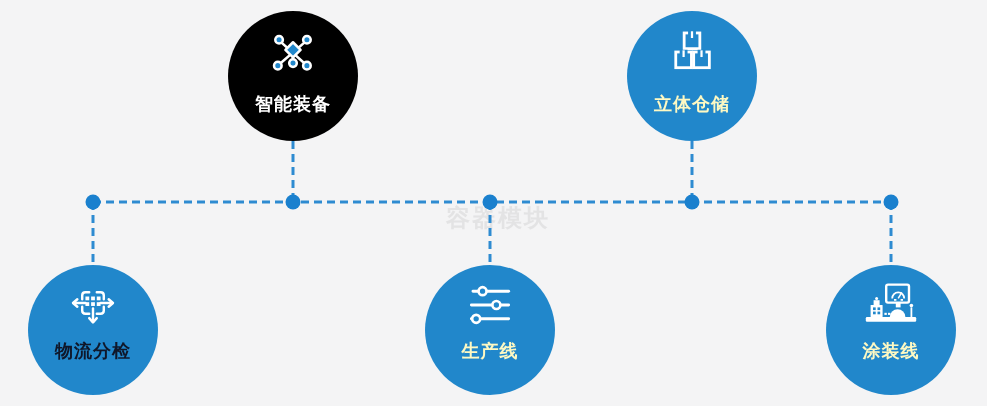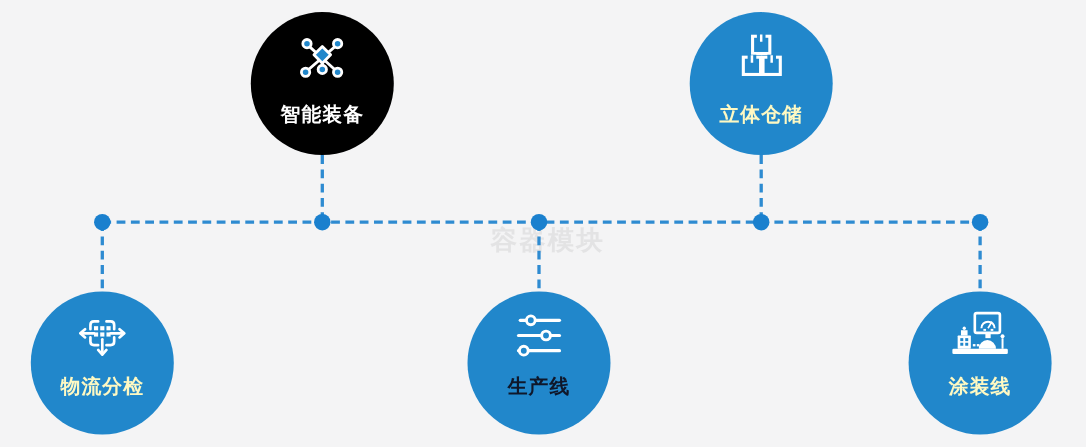--- a/index.html
+++ b/index.html
@@ -104,38 +104,38 @@
       <g fill="#fff">
         <rect x="36" y="38" width="7" height="7"></rect>
               <rect x="46.5" y="38" width="7" height="7"></rect>
               <rect x="57" y="38" width="7" height="7"></rect>
         <rect x="36" y="48.5" width="7" height="7"></rect>
               <rect x="46.5" y="48.5" width="7" height="7"></rect>
               <rect x="57" y="48.5" width="7" height="7"></rect>
       </g>
     </svg>
         </span>
-        <span class="node-label" style="top: 86px; color: #fef9c3;">物流分检</span>
+        <span class="node-label" style="top: 86px; color: #0f172a;">物流分检</span>
       </div>
       <div class="node" style="left: 425px; top: 265px; height: 130px; width: 130px; background: rgb(33, 135, 203);">
         <span class="node-icon" style="top: 40px;">
     <svg width="54" height="50" viewBox="0 0 100 94" fill="none">
       <g stroke="#fff" stroke-width="5.5" stroke-linecap="round">
         <line x1="18" y1="21" x2="85" y2="21"></line>
         <line x1="15" y1="47" x2="85" y2="47"></line>
         <line x1="15" y1="73" x2="85" y2="73"></line>
       </g>
       <g fill="#2187cb" stroke="#fff" stroke-width="5">
         <circle cx="36" cy="21" r="7.5"></circle>
         <circle cx="62" cy="47" r="7.5"></circle>
         <circle cx="24" cy="73" r="7.5"></circle>
       </g>
     </svg>
         </span>
-        <span class="node-label" style="top: 86px; color: #0f172a;">生产线</span>
+        <span class="node-label" style="top: 86px; color: #fef9c3;">生产线</span>
       </div>
       <div class="node" style="left: 826px; top: 265px; height: 130px; width: 130px; background: rgb(33, 135, 203);">
         <span class="node-icon" style="top: 40px;">
     <svg width="60" height="48" viewBox="0 0 100 80" fill="none">
       <rect x="8" y="60" width="84" height="8" rx="2" fill="#fff"></rect>
       <rect x="42" y="6" width="38" height="30" rx="3" stroke="#fff" stroke-width="4"></rect>
       <path d="M52,29 A10,10 0 0 1 72,29" stroke="#fff" stroke-width="3"></path>
       <line x1="62" y1="29" x2="68" y2="19" stroke="#fff" stroke-width="2.5"></line>
       <rect x="55" y="30" width="4" height="3" fill="#fff"></rect>
             <rect x="66" y="30" width="4" height="3" fill="#fff"></rect>

